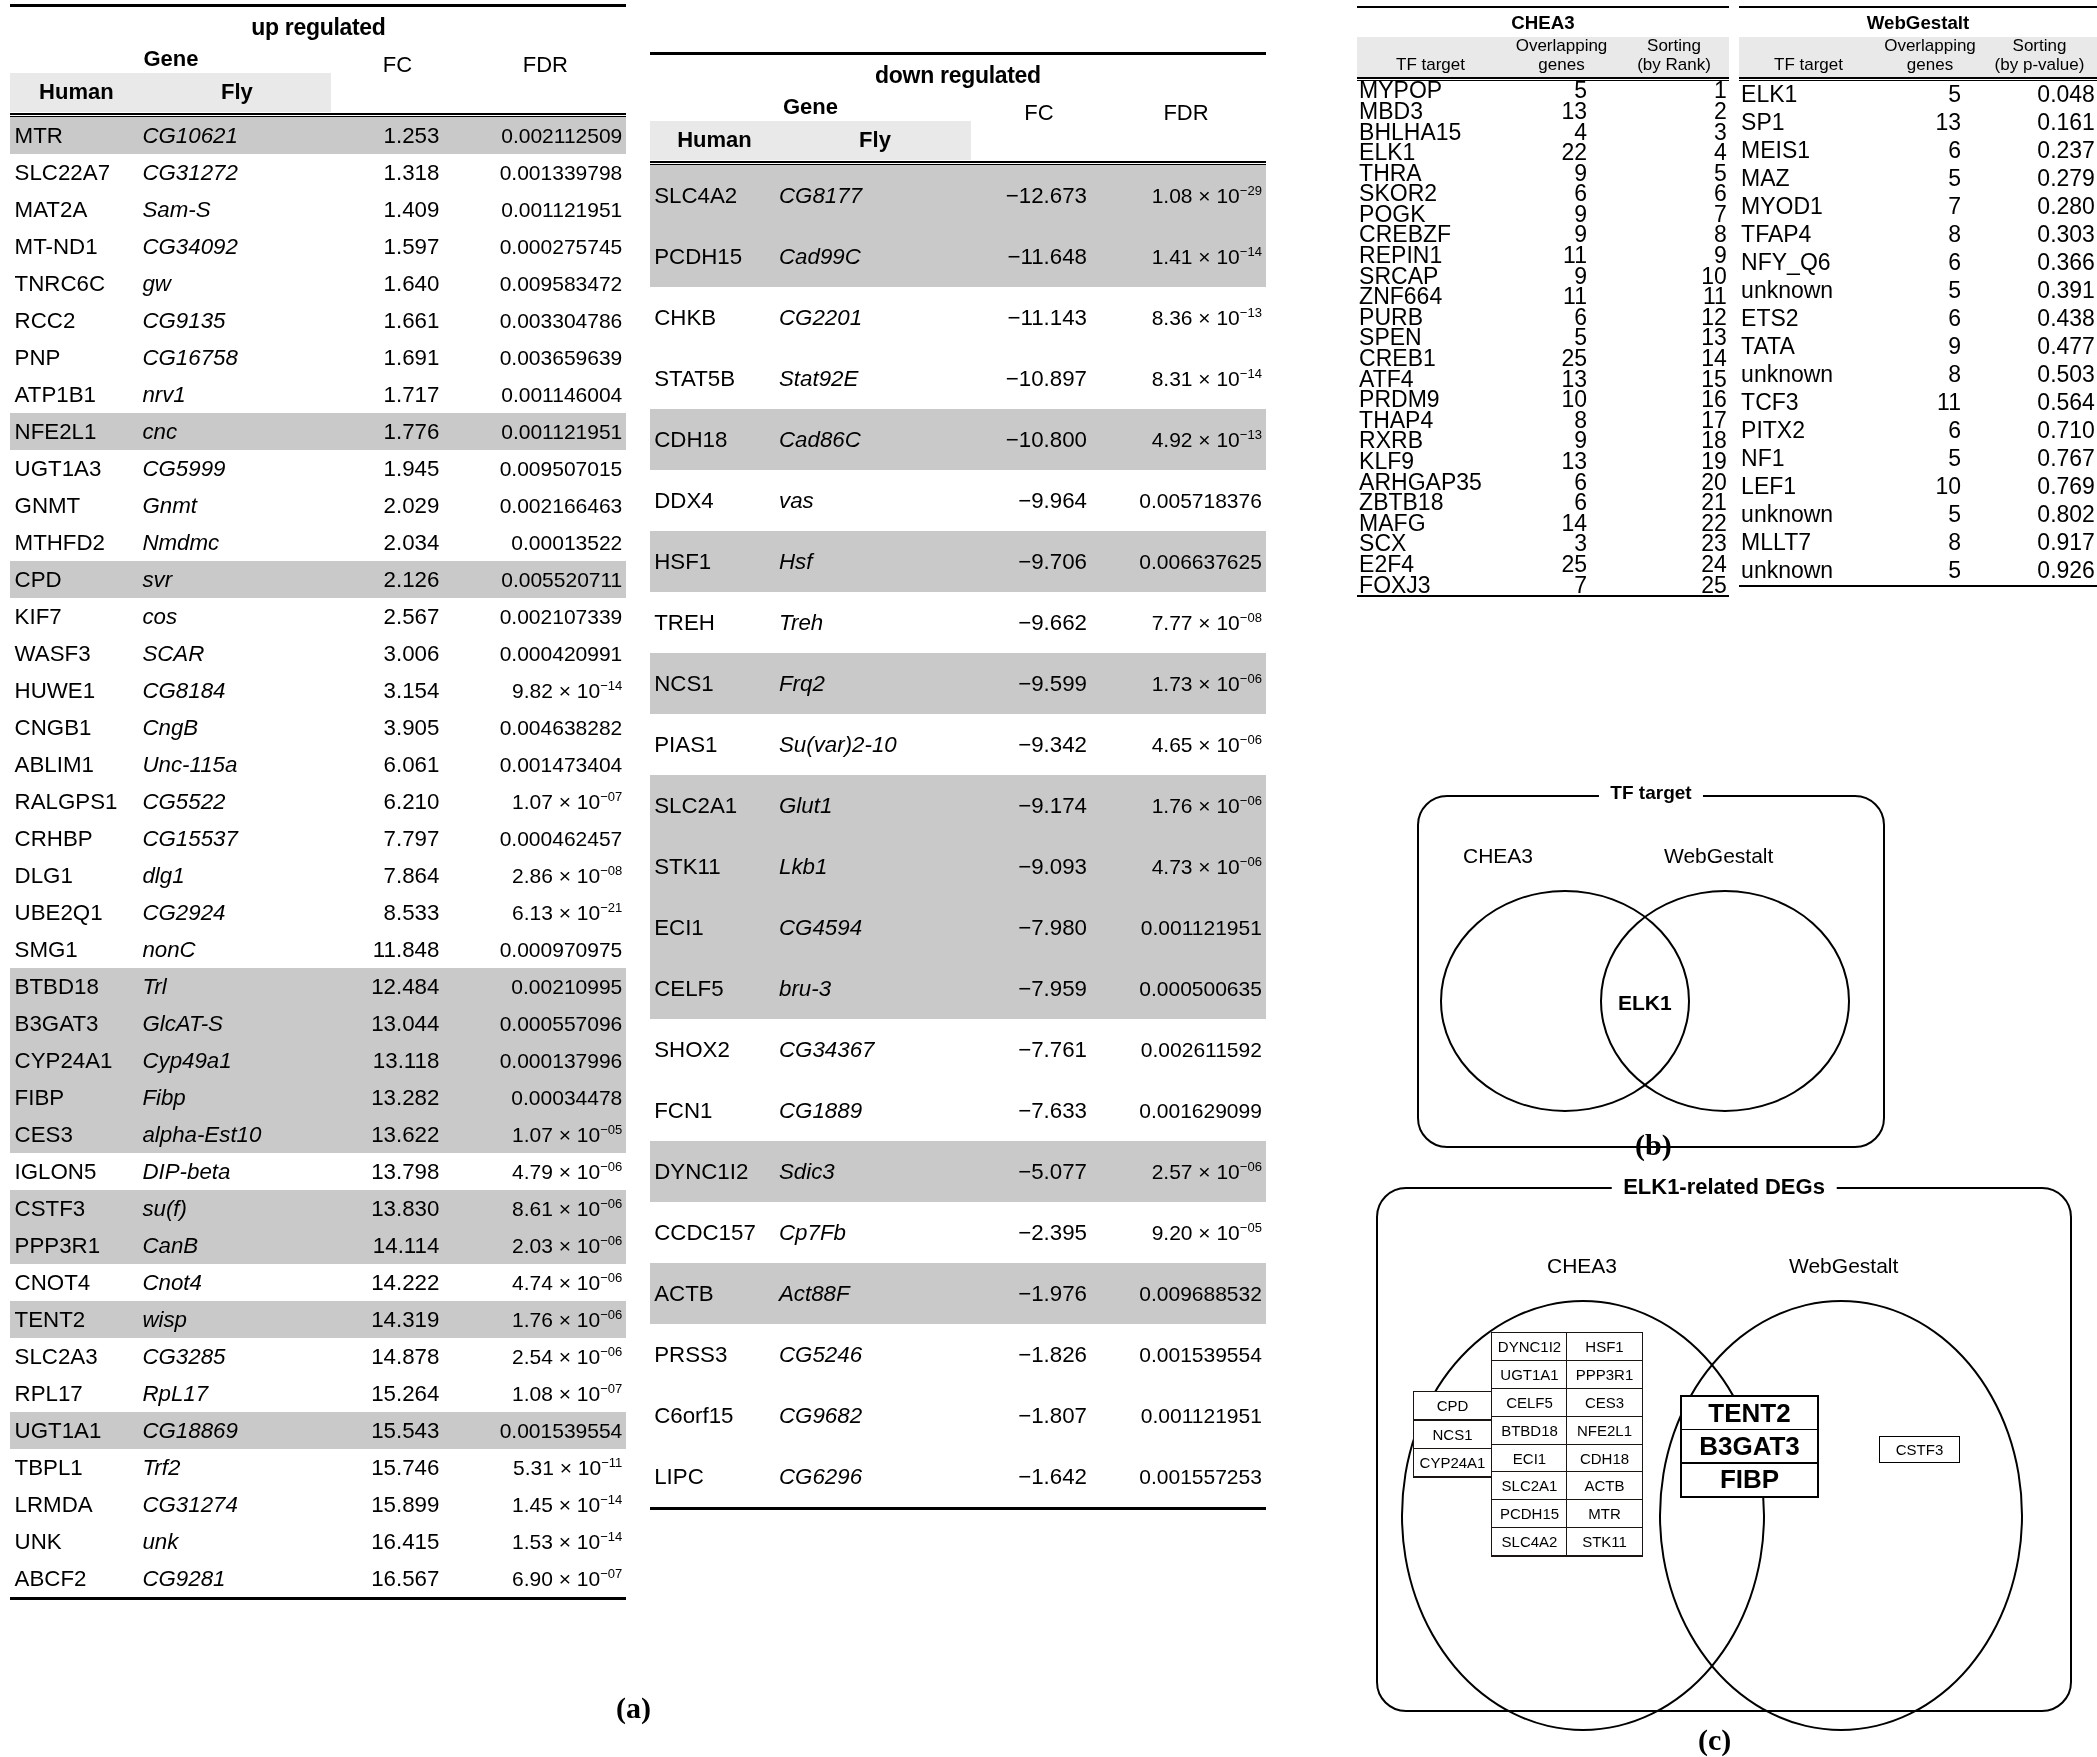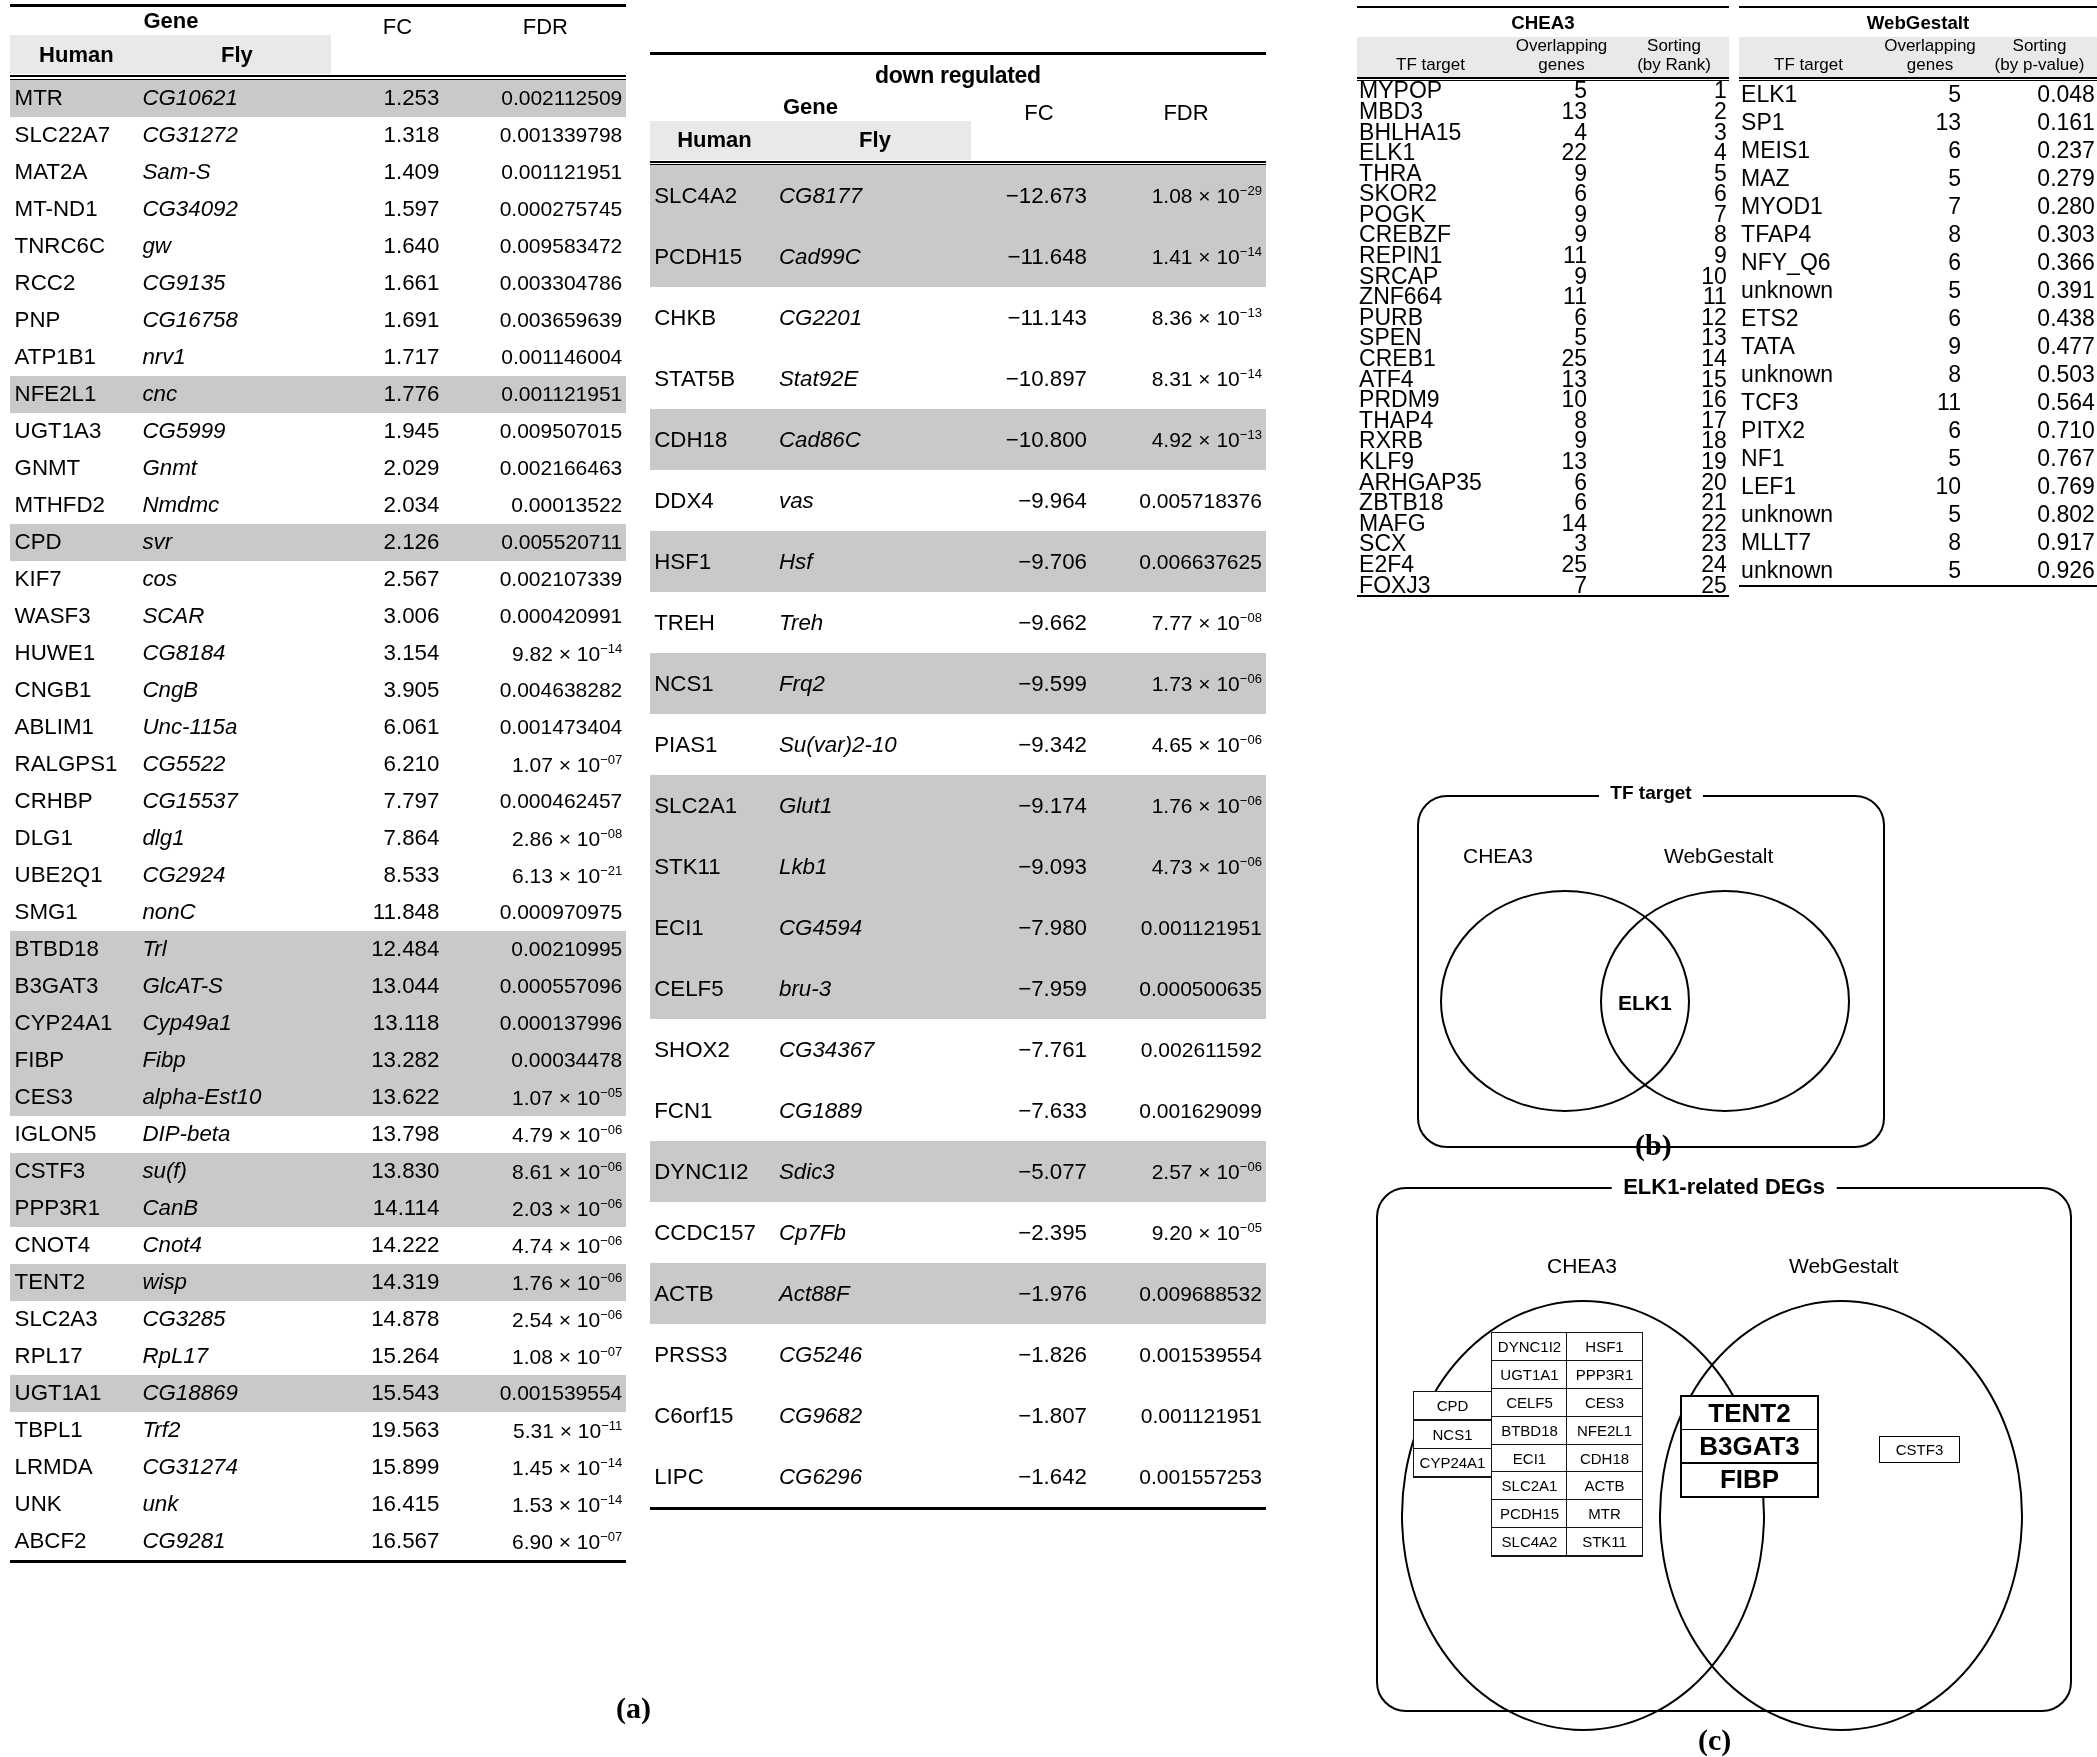--- a/index.html
+++ b/index.html
@@ -151,20 +151,21 @@
     position:absolute; border:1.6px solid #000; background:#fff;
     height:27px; width:81px;
     display:flex; align-items:center; justify-content:center; font-size:15px;
   }
 </style>
 </head>
 <body>
 
 <div class="deg-panel" id="up-panel">
   <div class="rule-top"></div>
+  <div class="deg-title">up regulated</div>
   <div class="deg-head">
     <div class="gene-span">Gene</div>
     <div class="head-shade"></div>
     <div class="head-row">
       <div class="hcell" style="width:132px;text-align:center">Human</div>
       <div class="hcell" style="width:189px;text-align:center">Fly</div>
     </div>
     <div class="fc-head" style="left:321px; width:132px;">FC</div>
     <div class="fdr-head" style="left:454px; width:162px;">FDR</div>
   </div>
@@ -382,21 +383,21 @@
       </div>
       <div class="deg-row shaded">
         <div class="c-human">UGT1A1</div>
         <div class="c-fly">CG18869</div>
         <div class="c-fc">15.543</div>
         <div class="c-fdr">0.001539554</div>
       </div>
       <div class="deg-row">
         <div class="c-human">TBPL1</div>
         <div class="c-fly">Trf2</div>
-        <div class="c-fc">19.563</div>
+        <div class="c-fc">15.746</div>
         <div class="c-fdr">5.31 × 10<sup>−11</sup></div>
       </div>
       <div class="deg-row">
         <div class="c-human">LRMDA</div>
         <div class="c-fly">CG31274</div>
         <div class="c-fc">15.899</div>
         <div class="c-fdr">1.45 × 10<sup>−14</sup></div>
       </div>
       <div class="deg-row">
         <div class="c-human">UNK</div>

